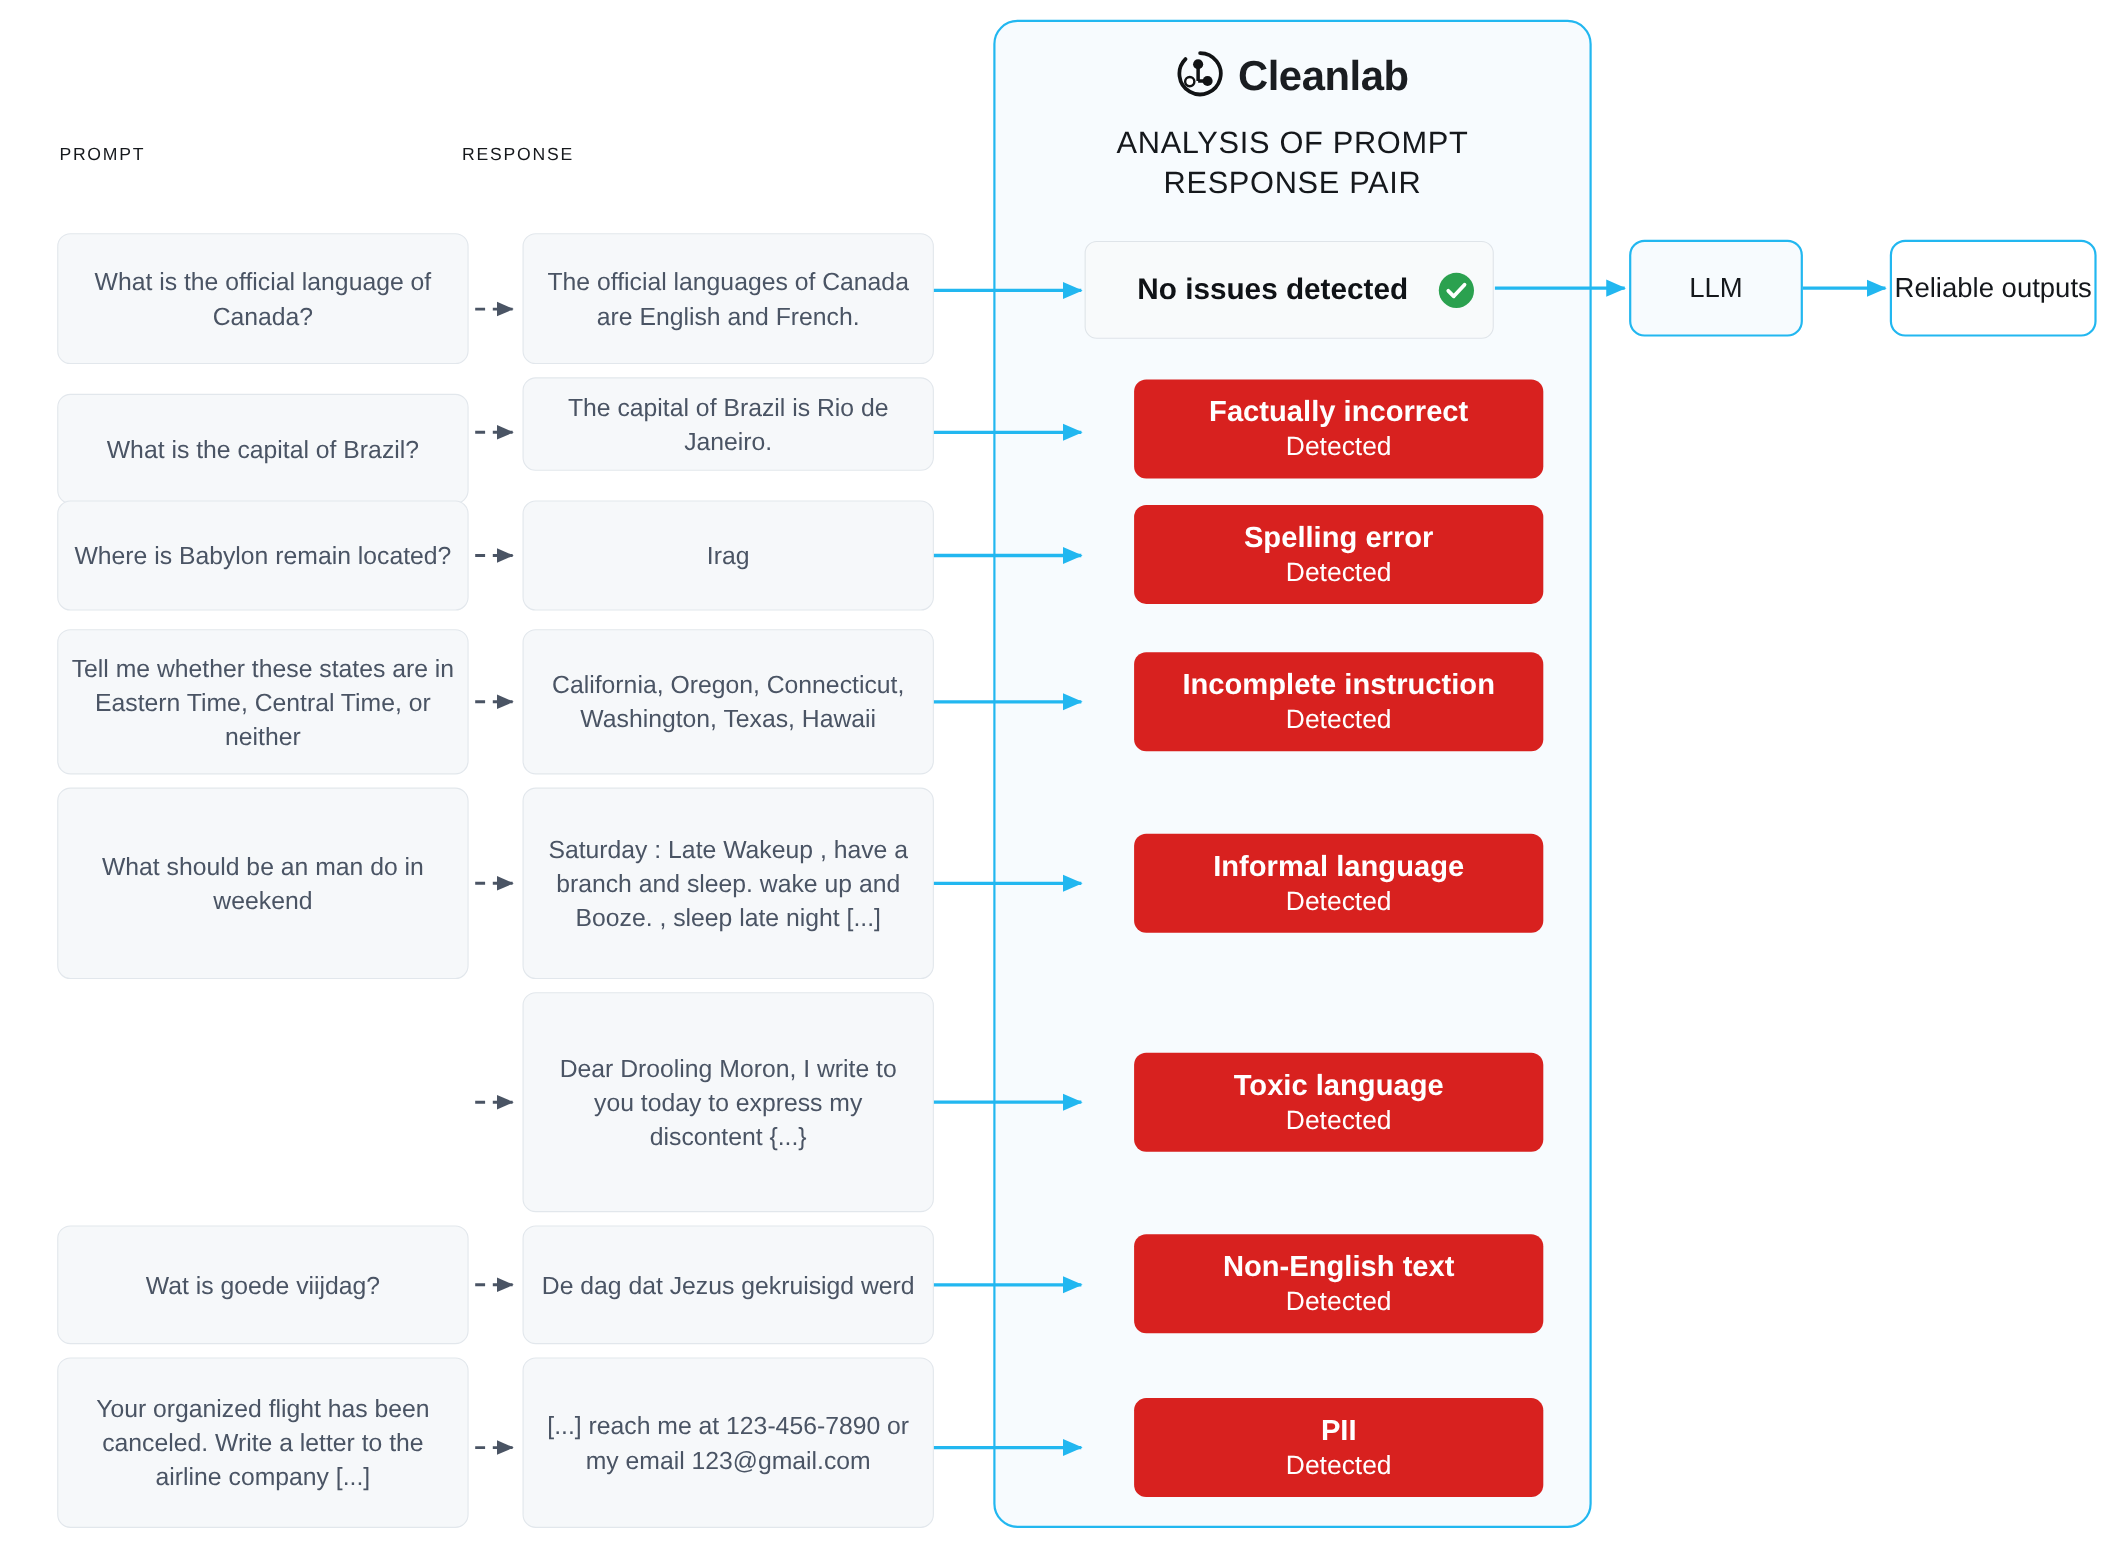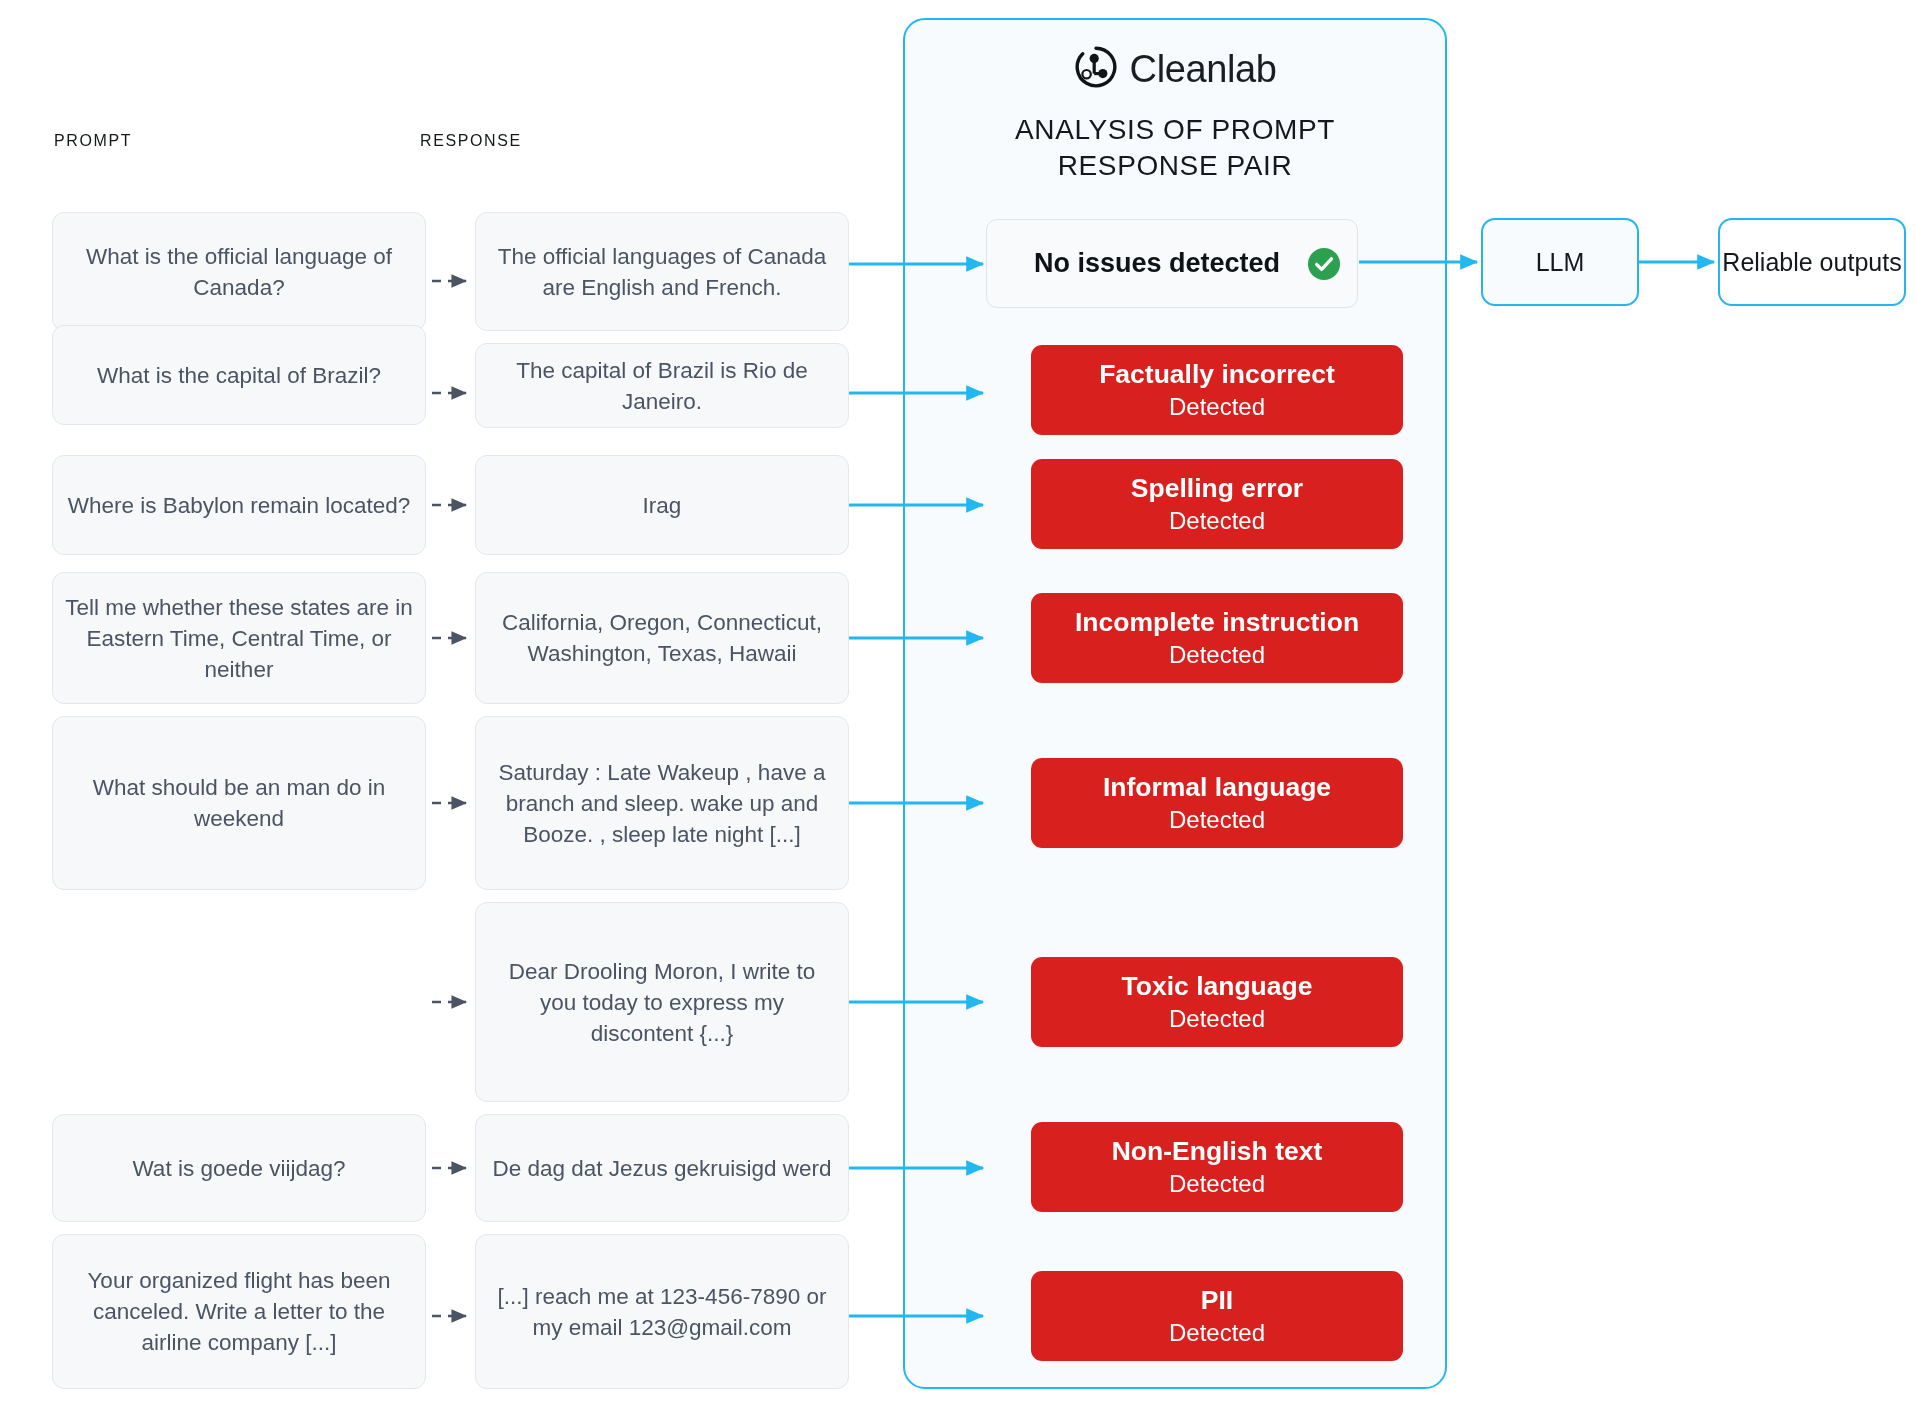--- a/index.html
+++ b/index.html
@@ -82,20 +82,21 @@
   #brand {
     position: absolute;
     left: 903px;
     top: 45px;
     width: 544px;
     display: flex;
     align-items: center;
     justify-content: center;
     gap: 12px;
     z-index: 4;
+    font-weight: bold;
   }
   #brand .wordmark {
     font-size: 38px;
     color: #1a1d21;
     letter-spacing: -0.4px;
     line-height: 1;
   }
   #brand .logo { display: block; }
 
   #panel-title {
@@ -221,21 +222,21 @@
       <line x1="1639" y1="262" x2="1714" y2="262"></line>
     </g>
   </svg>
 
   <div id="hdr-prompt" class="col-header">PROMPT</div>
   <div id="hdr-response" class="col-header">RESPONSE</div>
 
   <div class="io-card col-prompt" style="top:212px;height:119px">
     <span>What is the official language of Canada?</span>
   </div>
-  <div class="io-card col-prompt" style="top:325px;height:100px">
+  <div class="io-card col-prompt" style="top:358px;height:100px">
     <span>What is the capital of Brazil?</span>
   </div>
   <div class="io-card col-prompt" style="top:455px;height:100px">
     <span>Where is Babylon remain located?</span>
   </div>
   <div class="io-card col-prompt" style="top:572px;height:132px">
     <span>Tell me whether these states are in Eastern Time, Central Time, or neither</span>
   </div>
   <div class="io-card col-prompt" style="top:716px;height:174px">
     <span>What should be an man do in weekend</span>

